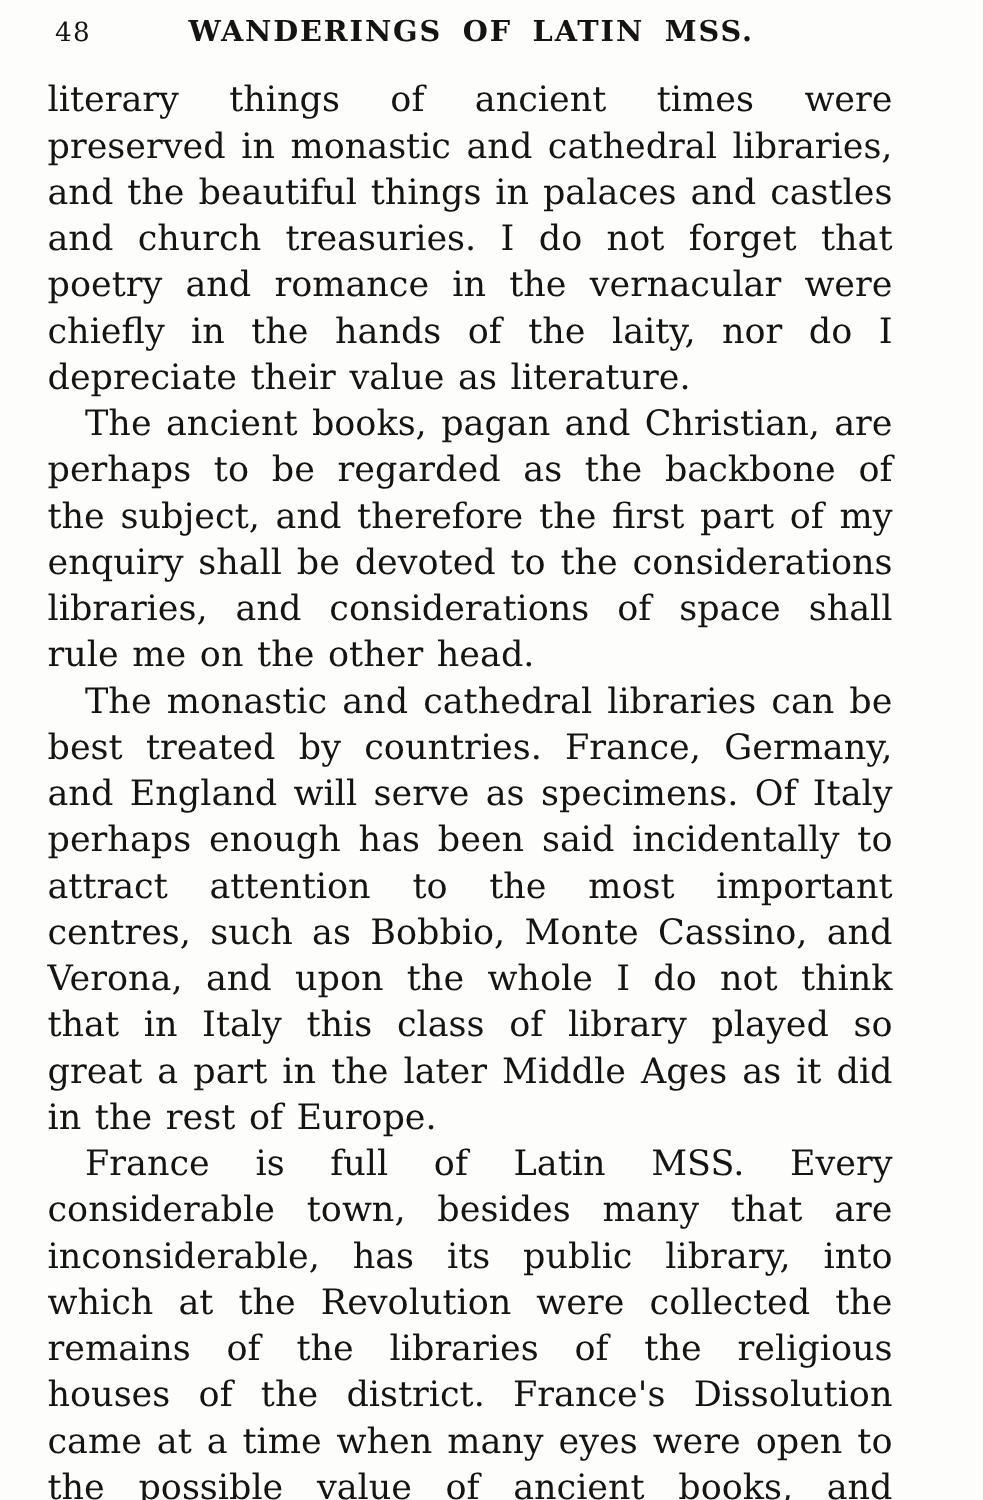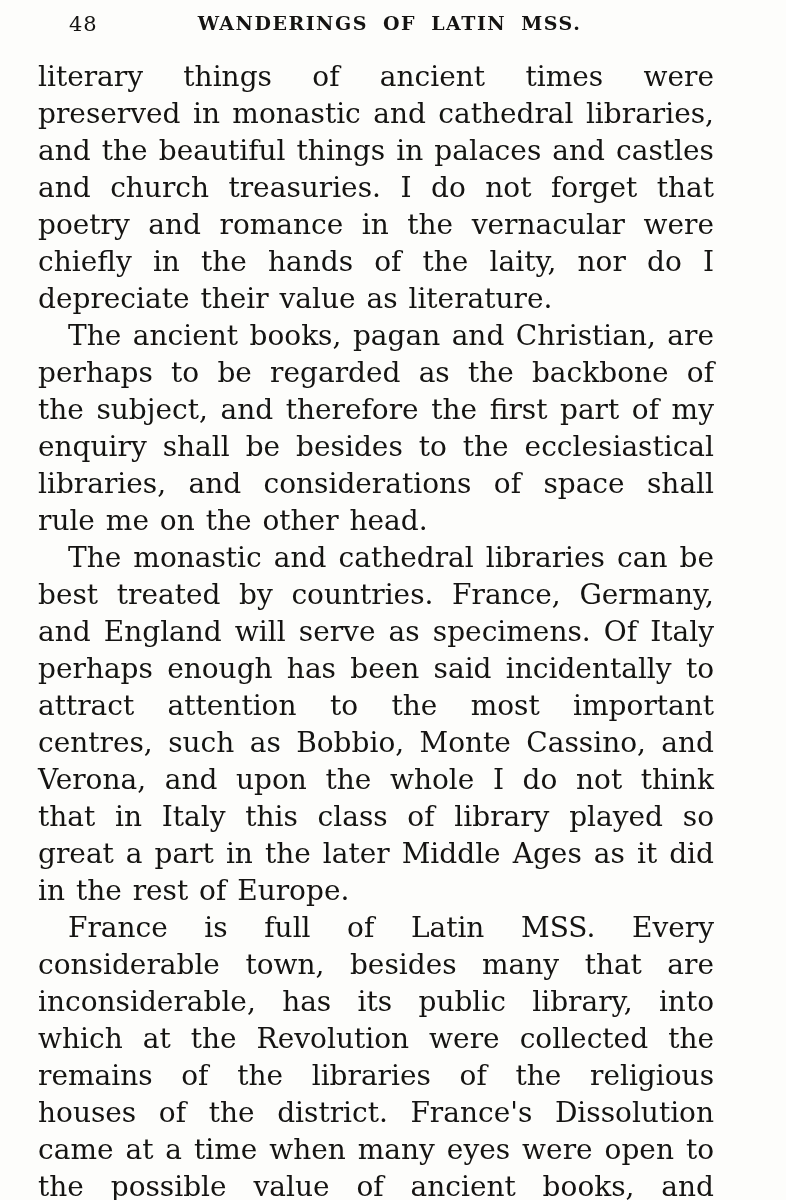--- a/index.html
+++ b/index.html
@@ -13,34 +13,33 @@
     height: 1200px;
     margin: 0 auto;
     background: #fdfdfb;
     color: #151412;
     font-family: "DejaVu Serif", "Liberation Serif", serif;
     overflow: hidden;
     box-sizing: border-box;
   }
   .page-header {
     display: flex;
-    align-items: flex-start;
-    padding: 12px 76px 0 28px;
-    margin-left: 41px;
+    align-items: center;
+    padding: 12px 76px 0 44px;
   }
   .page-number {
     font-size: 21px;
     letter-spacing: 1px;
     min-width: 60px;
   }
   .running-title {
     flex: 1;
     text-align: center;
     font-weight: bold;
-    font-size: 19px;
+    font-size: 23px;
     letter-spacing: 1.5px;
     word-spacing: 7px;
     white-space: nowrap;
     margin-right: 60px; 
   }
   .page-body {
     margin: 22px 72px 0 38px;
     font-size: 28px;
     line-height: 37px;
     text-align: justify;
@@ -58,18 +57,18 @@
 
 <div class="page">
 
   <div class="page-header">
     <span class="page-number">48</span>
     <span class="running-title">WANDERINGS OF LATIN MSS.</span>
   </div>
 
   <div class="page-body">
     <p>literary things of ancient times were preserved in monastic and cathedral libraries, and the beautiful things in palaces and castles and church treasuries. I do not forget that poetry and romance in the vernacular were chiefly in the hands of the laity, nor do I depreciate their value as literature.</p>
-    <p class="indent">The ancient books, pagan and Christian, are perhaps to be regarded as the backbone of the subject, and therefore the first part of my enquiry shall be besides to the ecclesiastical libraries, and considerations of space shall rule me on the other head.</p>
+    <p class="indent">The ancient books, pagan and Christian, are perhaps to be regarded as the backbone of the subject, and therefore the first part of my enquiry shall be devoted to the considerations libraries, and considerations of space shall rule me on the other head.</p>
     <p class="indent">The monastic and cathedral libraries can be best treated by countries. France, Germany, and England will serve as specimens. Of Italy perhaps enough has been said incidentally to attract attention to the most important centres, such as Bobbio, Monte Cassino, and Verona, and upon the whole I do not think that in Italy this class of library played so great a part in the later Middle Ages as it did in the rest of Europe.</p>
     <p class="indent">France is full of Latin MSS. Every considerable town, besides many that are inconsiderable, has its public library, into which at the Revolution were collected the remains of the libraries of the religious houses of the district. France's Dissolution came at a time when many eyes were open to the possible value of ancient books, and strings could be pulled</p>
   </div>
 
 </div>
 
 </body></html>

